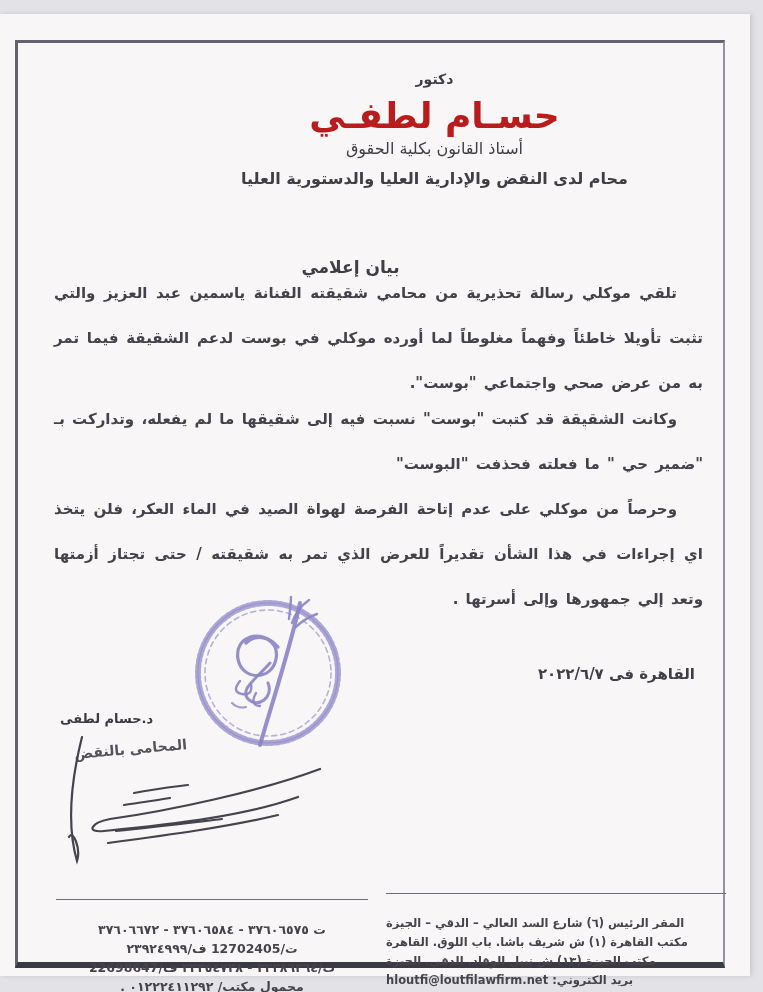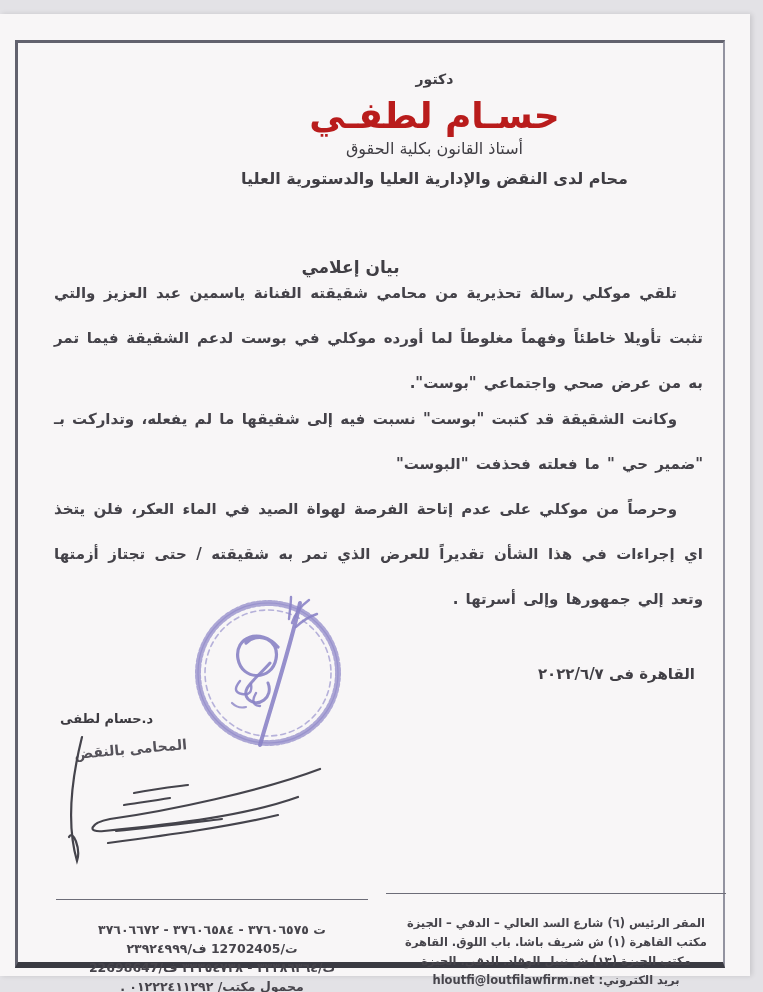--- a/index.html
+++ b/index.html
@@ -45,21 +45,21 @@
   .sig-name{left:42px;top:668px;font-size:13px;font-weight:700;color:#3c3a40;}
   .sig-title{left:56px;top:698px;font-size:14px;font-weight:600;color:#55525a;transform:rotate(-5deg);}
   .sig-strokes{left:18px;top:682px;width:305px;height:145px;}
   .footer-col{box-sizing:border-box;border-top:1.5px solid #6d6d78;padding-top:20px;}
   .footer-phones{
     left:38px;top:856px;width:312px;
     font-size:12.5px;font-weight:700;line-height:19px;text-align:center;color:#46444b;
   }
   .footer-addresses{
     left:368px;top:850px;width:340px;
-    font-size:11.5px;font-weight:600;line-height:19px;text-align:center;color:#46444b;
+    font-size:11.5px;font-weight:600;line-height:19px;text-align:left;color:#46444b;
   }
   .footer-line{white-space:nowrap;}
 </style>
 </head>
 <body>
 
 <div class="paper">
   <div class="frame">
 
     <div class="abs rtl center-shift honorific">دكتور</div>

